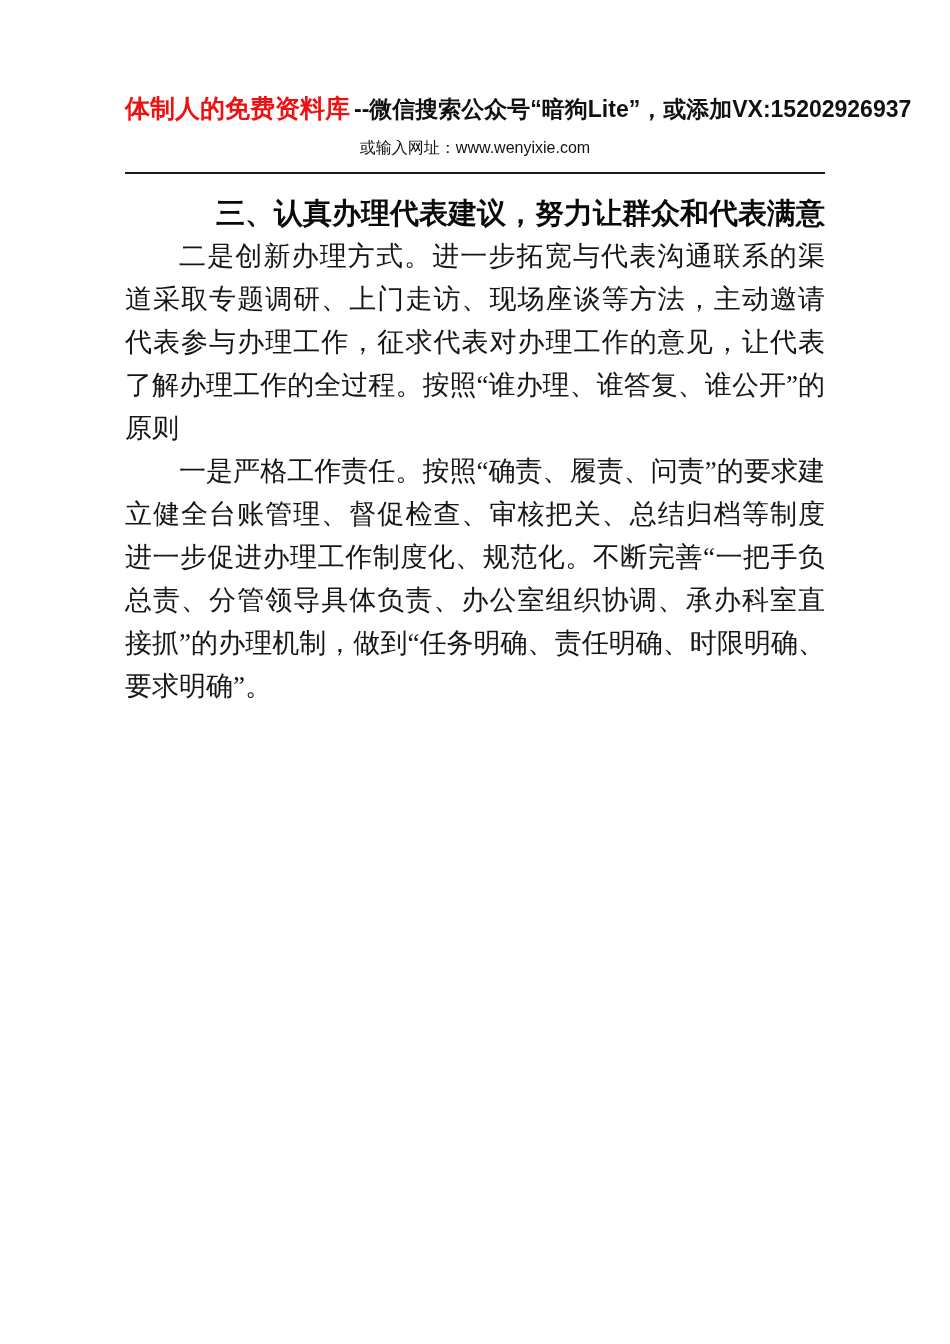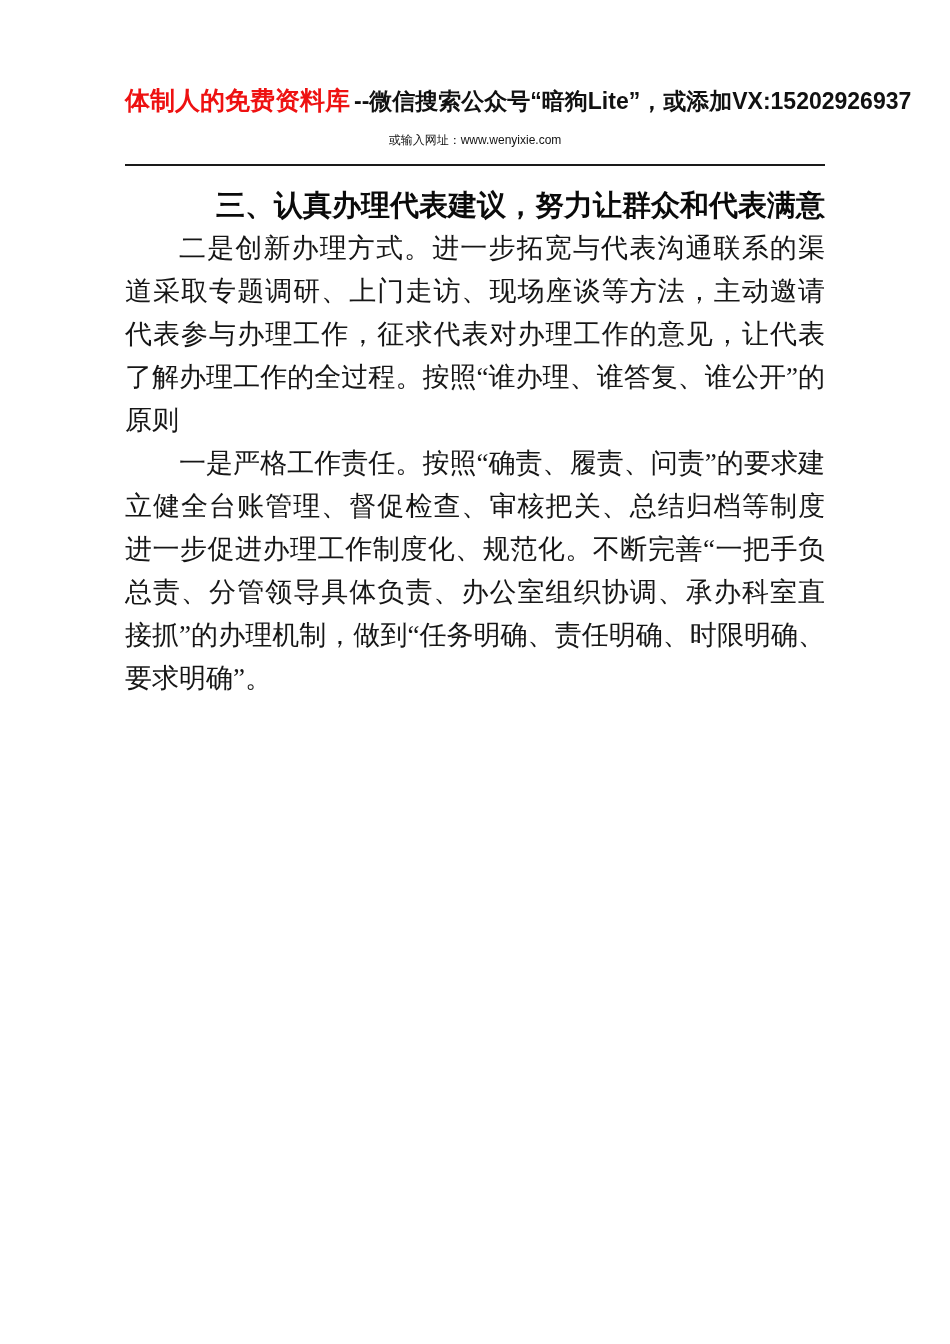--- a/index.html
+++ b/index.html
@@ -4,21 +4,21 @@
 <style>
   html, body {
     margin: 0;
     padding: 0;
     background: #ffffff;
   }
   .page {
     position: relative;
     width: 950px;
     height: 944px;
-    margin: 4px auto;
+    margin: 12px auto;
     background: #ffffff;
     overflow: hidden;
     font-family: "Liberation Serif", "DejaVu Serif", serif;
     color: #161616;
   }
   .header {
     width: 700px;
     margin: 0 auto;
     padding-top: 80px;
     text-align: center;
@@ -32,21 +32,21 @@
     color: #111111;
   }
   .brand {
     font-size: 25px;
     font-weight: bold;
     color: #ee1111;
     margin-right: 4px;
   }
   .header-line2 {
     margin-top: 9px;
-    font-size: 12px;
+    font-size: 16px;
     line-height: 28px;
     font-weight: normal;
     color: #111111;
   }
   .divider {
     width: 700px;
     margin: 10px auto 0;
     border: none;
     border-top: 2px solid #1a1a1a;
     height: 0;

